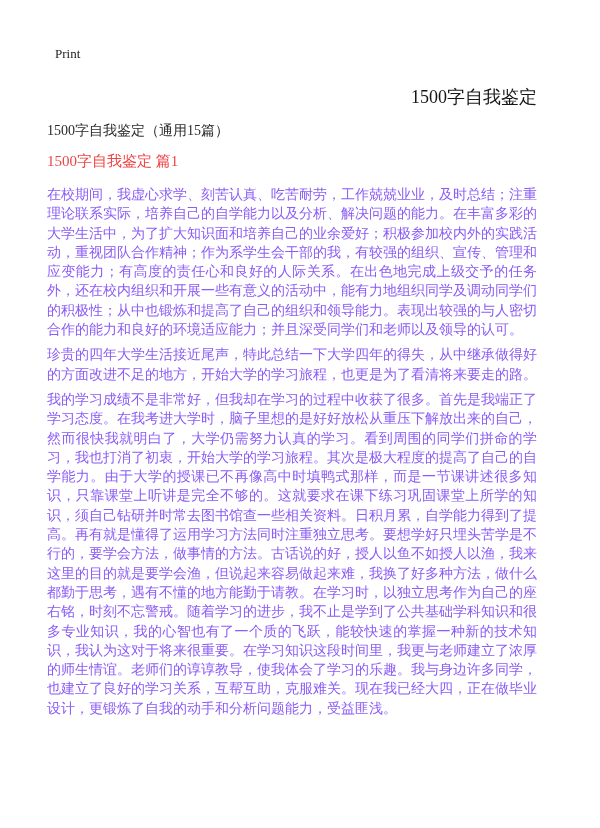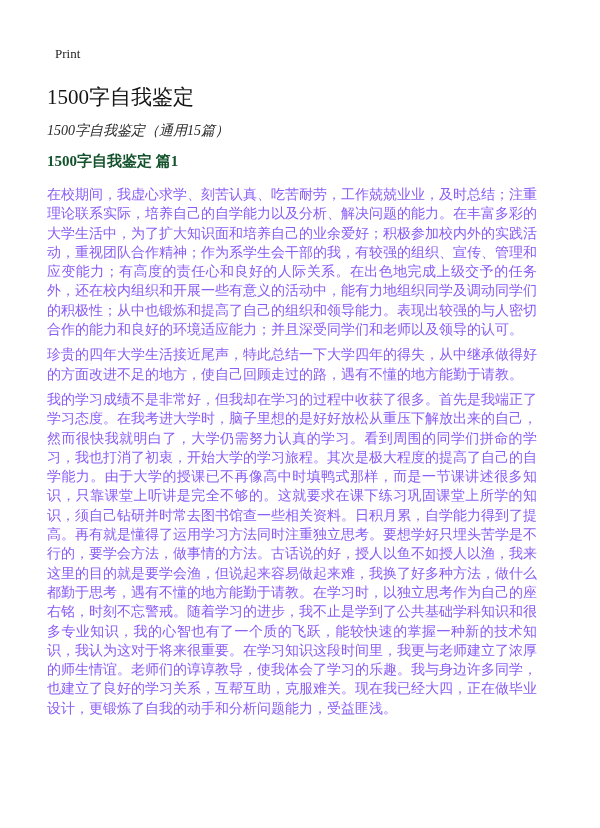--- a/index.html
+++ b/index.html
@@ -22,39 +22,38 @@
     display: inline-block;
     margin-left: 8px;
     font-size: 13px;
     line-height: 16px;
     color: #1f1f1f;
     text-decoration: none;
     cursor: pointer;
   }
   .doc-title {
     margin: 23px 0 0 0;
-    font-size: 21px;
+    font-size: 18px;
     line-height: 25px;
     font-weight: 400;
-    text-align: left;
+    text-align: right;
     color: #151515;
   }
   .doc-subtitle {
     margin-top: 11px;
     font-size: 14px;
     line-height: 19px;
     color: #2b2b2b;
-    font-style: italic;
   }
   .section-heading {
     margin: 12px 0 0 0;
     font-size: 15px;
     line-height: 19px;
-    font-weight: 700;
-    color: #14532d;
+    font-weight: 400;
+    color: #ef4444;
   }
   .doc-body {
     margin-top: 14px;
   }
   .doc-body p {
     margin: 0 0 6px 0;
     font-size: 14px;
     line-height: 19.3px;
     text-align: justify;
     text-justify: inter-ideograph;
@@ -70,17 +69,17 @@
   <a class="print-link">Print</a>
 
   <h1 class="doc-title">1500字自我鉴定</h1>
 
   <div class="doc-subtitle">1500字自我鉴定（通用15篇）</div>
 
   <h2 class="section-heading">1500字自我鉴定 篇1</h2>
 
   <div class="doc-body">
       <p>在校期间，我虚心求学、刻苦认真、吃苦耐劳，工作兢兢业业，及时总结；注重理论联系实际，培养自己的自学能力以及分析、解决问题的能力。在丰富多彩的大学生活中，为了扩大知识面和培养自己的业余爱好；积极参加校内外的实践活动，重视团队合作精神；作为系学生会干部的我，有较强的组织、宣传、管理和应变能力；有高度的责任心和良好的人际关系。在出色地完成上级交予的任务外，还在校内组织和开展一些有意义的活动中，能有力地组织同学及调动同学们的积极性；从中也锻炼和提高了自己的组织和领导能力。表现出较强的与人密切合作的能力和良好的环境适应能力；并且深受同学们和老师以及领导的认可。</p>
-      <p>珍贵的四年大学生活接近尾声，特此总结一下大学四年的得失，从中继承做得好的方面改进不足的地方，使自己回顾走过的路，遇有不懂的地方能勤于请教。</p>
+      <p>珍贵的四年大学生活接近尾声，特此总结一下大学四年的得失，从中继承做得好的方面改进不足的地方，开始大学的学习旅程，也更是为了看清将来要走的路。</p>
       <p>我的学习成绩不是非常好，但我却在学习的过程中收获了很多。首先是我端正了学习态度。在我考进大学时，脑子里想的是好好放松从重压下解放出来的自己，然而很快我就明白了，大学仍需努力认真的学习。看到周围的同学们拼命的学习，我也打消了初衷，开始大学的学习旅程。其次是极大程度的提高了自己的自学能力。由于大学的授课已不再像高中时填鸭式那样，而是一节课讲述很多知识，只靠课堂上听讲是完全不够的。这就要求在课下练习巩固课堂上所学的知识，须自己钻研并时常去图书馆查一些相关资料。日积月累，自学能力得到了提高。再有就是懂得了运用学习方法同时注重独立思考。要想学好只埋头苦学是不行的，要学会方法，做事情的方法。古话说的好，授人以鱼不如授人以渔，我来这里的目的就是要学会渔，但说起来容易做起来难，我换了好多种方法，做什么都勤于思考，遇有不懂的地方能勤于请教。在学习时，以独立思考作为自己的座右铭，时刻不忘警戒。随着学习的进步，我不止是学到了公共基础学科知识和很多专业知识，我的心智也有了一个质的飞跃，能较快速的掌握一种新的技术知识，我认为这对于将来很重要。在学习知识这段时间里，我更与老师建立了浓厚的师生情谊。老师们的谆谆教导，使我体会了学习的乐趣。我与身边许多同学，也建立了良好的学习关系，互帮互助，克服难关。现在我已经大四，正在做毕业设计，更锻炼了自我的动手和分析问题能力，受益匪浅。</p>
     </div>
 
 </div>
 
 </body></html>

